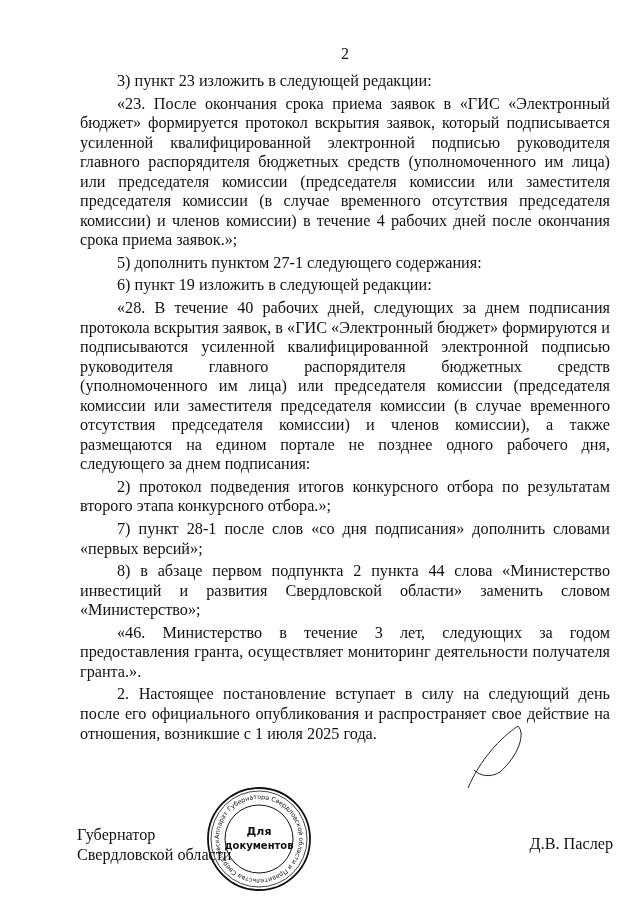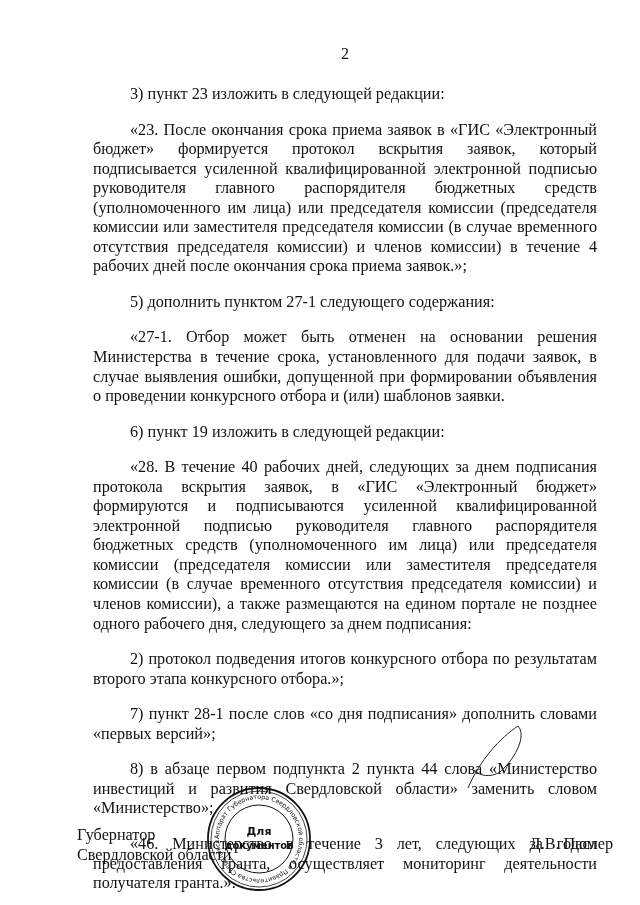--- a/index.html
+++ b/index.html
@@ -4,38 +4,37 @@
 <style>
   html, body { margin: 0; padding: 0; background: #ffffff; }
   body { width: 640px; height: 905px; position: relative; overflow: hidden; }
   .page {
     position: absolute; left: 77px; top: 0; width: 536px;
     font-family: "Liberation Serif", "DejaVu Serif", serif;
     font-size: 16.2px; line-height: 19.55px; color: #111;
   }
   .page-num { position: absolute; left: 0; width: 100%; top: 44px; text-align: center; font-size: 16px; }
   .body { position: absolute; top: 69px; left: 0; width: 536px; }
-  p { margin: 16px; text-align: justify; text-indent: 37px; }
+  p { margin: 3px; text-align: justify; text-indent: 37px; }
   .sig { position: absolute; top: 826px; left: 0; width: 536px; font-size: 16.2px; line-height: 19.5px; }
   .sig-title { position: absolute; left: 0; top: 0; }
   .sig-name { position: absolute; right: 0; top: 9px; }
   .stamp { position: absolute; left: 205px; top: 785px; width: 108px; height: 108px; }
   .scribble { position: absolute; left: 460px; top: 720px; width: 70px; height: 70px; }
 </style>
 </head>
 <body>
 
 <div class="page">
   <div class="page-num">2</div>
 
   <div class="body">
     <p>3) пункт 23 изложить в следующей редакции:</p>
     <p>«23. После окончания срока приема заявок в «ГИС «Электронный бюджет» формируется протокол вскрытия заявок, который подписывается усиленной квалифицированной электронной подписью руководителя главного распорядителя бюджетных средств (уполномоченного им лица) или председателя комиссии (председателя комиссии или заместителя председателя комиссии (в случае временного отсутствия председателя комиссии) и членов комиссии) в течение 4 рабочих дней после окончания срока приема заявок.»;</p>
     <p>5) дополнить пунктом 27-1 следующего содержания:</p>
-    <p>«27-1. Отбор может быть отменен на основании решения Министерства в течение срока, установленного для подачи заявок, в случае выявления ошибки, допущенной при формировании объявления о проведении конкурсного отбора и (или) шаблонов заявки.</p>
     <p>6) пункт 19 изложить в следующей редакции:</p>
     <p>«28. В течение 40 рабочих дней, следующих за днем подписания протокола вскрытия заявок, в «ГИС «Электронный бюджет» формируются и подписываются усиленной квалифицированной электронной подписью руководителя главного распорядителя бюджетных средств (уполномоченного им лица) или председателя комиссии (председателя комиссии или заместителя председателя комиссии (в случае временного отсутствия председателя комиссии) и членов комиссии), а также размещаются на едином портале не позднее одного рабочего дня, следующего за днем подписания:</p>
     <p>2) протокол подведения итогов конкурсного отбора по результатам второго этапа конкурсного отбора.»;</p>
     <p>7) пункт 28-1 после слов «со дня подписания» дополнить словами «первых версий»;</p>
     <p>8) в абзаце первом подпункта 2 пункта 44 слова «Министерство инвестиций и развития Свердловской области» заменить словом «Министерство»;</p>
     <p>«46. Министерство в течение 3 лет, следующих за годом предоставления гранта, осуществляет мониторинг деятельности получателя гранта.».</p>
     <p>2. Настоящее постановление вступает в силу на следующий день после его официального опубликования и распространяет свое действие на отношения, возникшие с 1 июля 2025 года.</p>
 
   </div>
 

